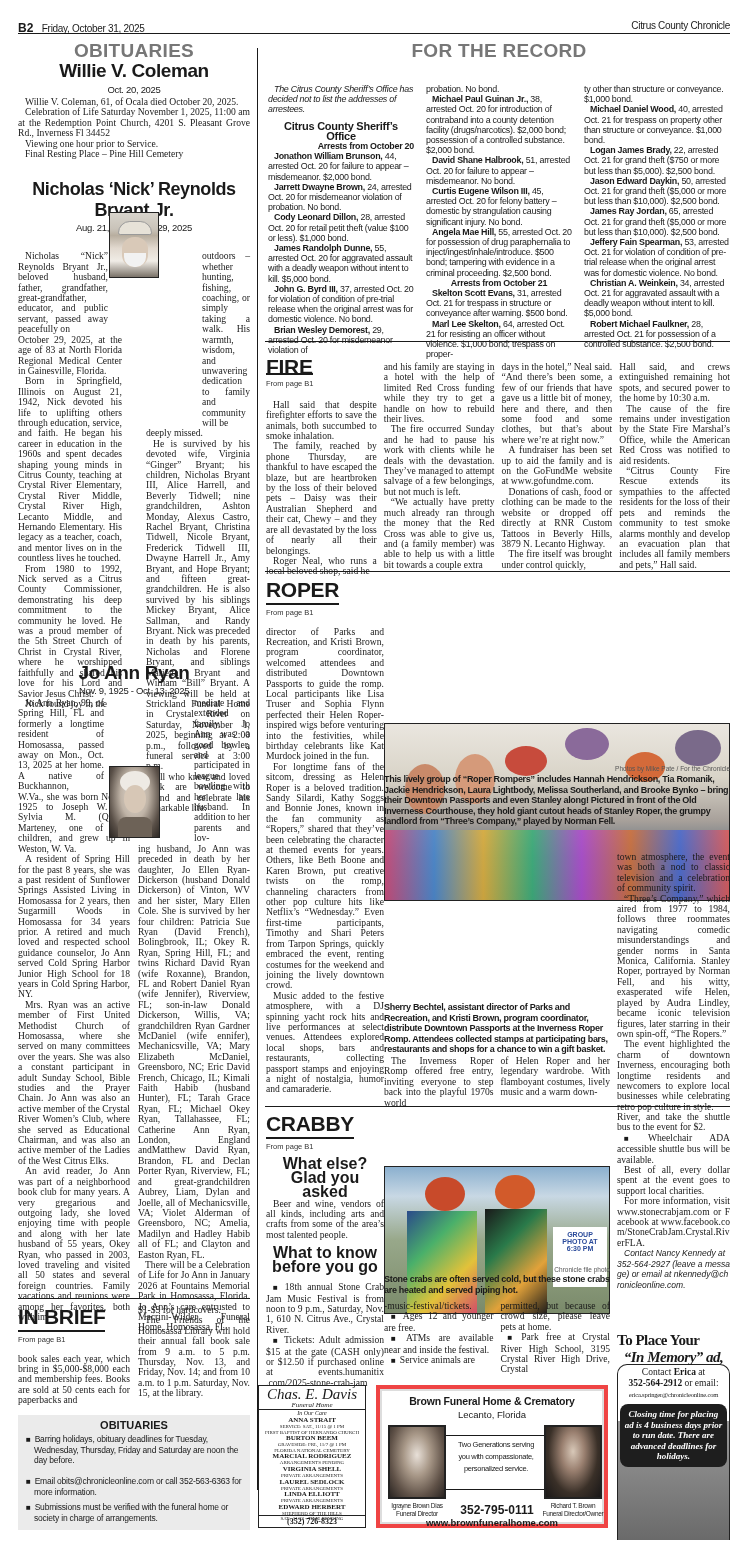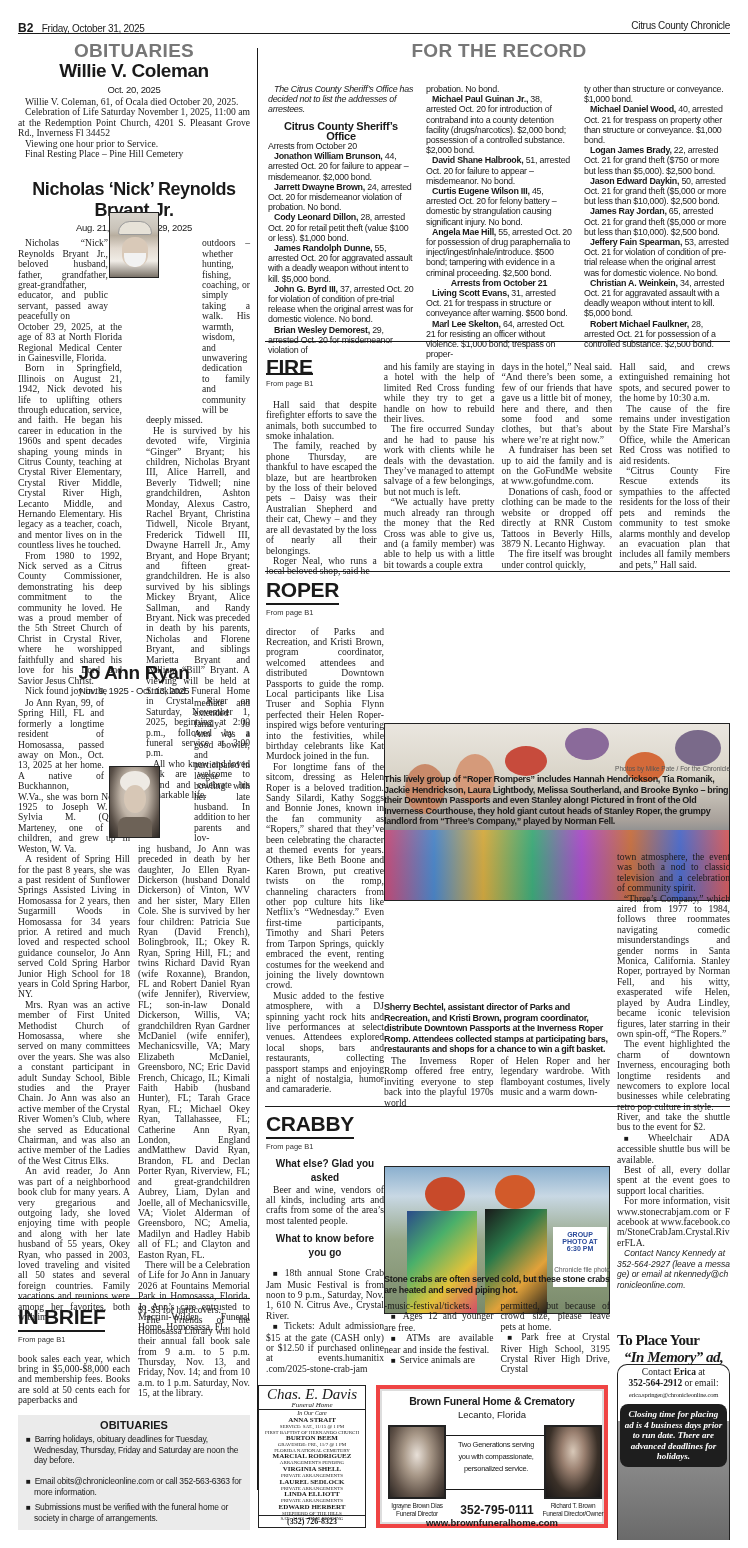--- a/index.html
+++ b/index.html
@@ -17,21 +17,21 @@
 .obit-name{font-family:"Liberation Sans",sans-serif;font-weight:bold;text-align:center;font-size:19px;letter-spacing:-0.4px}
 .obit-date{font-family:"Liberation Sans",sans-serif;text-align:center;font-size:9.5px;letter-spacing:-0.3px}
 .jump{font-family:"Liberation Sans",sans-serif;font-weight:bold;font-size:21px;letter-spacing:-0.3px}
 .jump-rule{height:1.5px;background:#1a1a1a;margin-top:1px}
 .from{font-family:"Liberation Sans",sans-serif;font-size:7.5px;color:#333;margin-top:3px}
 .caption{font-family:"Liberation Sans",sans-serif;font-weight:bold;font-size:9px;line-height:10.6px;letter-spacing:-0.3px}
 .credit{font-family:"Liberation Sans",sans-serif;font-size:6.5px;color:#555;text-align:right}
 .cols{display:flex;gap:7px}
 .cols > div{flex:1}
 .photo{border:1px solid #222;overflow:hidden;position:relative}
-.subhead{font-family:"Liberation Sans",sans-serif;font-weight:bold;text-align:center;font-size:10px;line-height:14px}
+.subhead{font-family:"Liberation Sans",sans-serif;font-weight:bold;text-align:center;font-size:16px;line-height:14px}
 .bullet::before{content:"\25A0";margin-right:4px;font-size:8px}
 </style>
 </head>
 <body>
 
 <div class="abs sans" style="left:18px;top:18px;width:712px;height:18px;">
   <span style="font-weight:bold;font-size:12px;">B2</span>
   <span style="font-size:10px;margin-left:4px;letter-spacing:-0.3px;">Friday, October 31, 2025</span>
   <span style="font-size:10px;position:absolute;right:0;top:2px;letter-spacing:-0.3px;">Citrus County Chronicle</span>
 </div>
@@ -46,21 +46,21 @@
   <div class="body-text" style="margin-top:2px;">
     <p>Willie V. Coleman, 61, of Ocala died October 20, 2025.</p>
     <p>Celebration of Life Saturday November 1, 2025, 11:00 am at the Redemption Point Church, 4201 S. Pleasant Grove Rd., Inverness Fl 34452</p>
     <p>Viewing one hour prior to Service.</p>
     <p>Final Resting Place – Pine Hill Cemetery</p>
   </div>
 
   <div class="obit-name" style="margin-top:20px;font-size:18px;">Nicholas ‘Nick’ Reynolds Bryant Jr.</div>
   <div class="obit-date" style="margin-top:1px;">Aug. 21, 1942 - Oct. 29, 2025</div>
 
-  <div class="cols body-text" style="margin-top:5px;gap:24px;">
+  <div class="cols body-text" style="margin-top:18px;gap:24px;">
     <div>
       <div style="display:flex;gap:4px;">
         <p style="width:90px;flex:none;">Nicholas “Nick” Reynolds Bryant Jr., beloved husband, father, grandfather, great-grandfather, educator, and public servant, passed away peacefully on</p>
       </div>
       <p style="text-indent:0">October 29, 2025, at the age of 83 at North Florida Regional Medical Center in Gainesville, Florida.</p>
       <p>Born in Springfield, Illinois on August 21, 1942, Nick devoted his life to uplifting others through education, service, and faith. He began his career in education in the 1960s and spent decades shaping young minds in Citrus County, teaching at Crystal River Elementary, Crystal River Middle, Crystal River High, Lecanto Middle, and Hernando Elementary. His legacy as a teacher, coach, and mentor lives on in the countless lives he touched.</p>
       <p>From 1980 to 1992, Nick served as a Citrus County Commissioner, demonstrating his deep commitment to the community he loved. He was a proud member of the 5th Street Church of Christ in Crystal River, where he worshipped faithfully and shared his love for his Lord and Savior Jesus Christ.</p>
       <p>Nick found joy in the</p>
     </div>
     <div>
@@ -134,36 +134,36 @@
     <div class="bullet" style="padding-left:8px;text-indent:-8px;">Submissions must be verified with the funeral home or society in charge of arrangements.</div>
   </div>
 </div>
 
 <div class="abs" style="left:268px;top:40px;width:462px;">
   <div class="sec-head">FOR THE RECORD</div>
   <div class="cols rec" style="margin-top:22px;gap:12px;">
     <div>
       <p style="font-style:italic;">The Citrus County Sheriff’s Office has decided not to list the addresses of arrestees.</p>
       <div style="font-weight:bold;font-size:11px;text-align:center;margin-top:6px;">Citrus County Sheriff’s Office</div>
-      <div style="font-weight:normal;text-align:left;">Arrests from October 20</div>
+      <div style="font-weight:bold;text-align:right;">Arrests from October 20</div>
       <p><b>Jonathon William Brunson,</b><span> 44, arrested Oct. 20 for failure to appear – misdemeanor. $2,000 bond.</span></p>
       <p><b>Jarrett Dwayne Brown,</b><span> 24, arrested Oct. 20 for misdemeanor violation of probation. No bond.</span></p>
       <p><b>Cody Leonard Dillon,</b><span> 28, arrested Oct. 20 for retail petit theft (value $100 or less). $1,000 bond.</span></p>
       <p><b>James Randolph Dunne,</b><span> 55, arrested Oct. 20 for aggravated assault with a deadly weapon without intent to kill. $5,000 bond.</span></p>
       <p><b>John G. Byrd III,</b><span> 37, arrested Oct. 20 for violation of condition of pre-trial release when the original arrest was for domestic violence. No bond.</span></p>
       <p><b>Brian Wesley Demorest,</b><span> 29, arrested Oct. 20 for misdemeanor violation of</span></p>
     </div>
     <div>
       <p style="text-indent:0">probation. No bond.</p>
       <p><b>Michael Paul Guinan Jr.,</b><span> 38, arrested Oct. 20 for introduction of contraband into a county detention facility (drugs/narcotics). $2,000 bond; possession of a controlled substance. $2,000 bond.</span></p>
       <p><b>David Shane Halbrook,</b><span> 51, arrested Oct. 20 for failure to appear – misdemeanor. No bond.</span></p>
       <p><b>Curtis Eugene Wilson III,</b><span> 45, arrested Oct. 20 for felony battery – domestic by strangulation causing significant injury. No bond.</span></p>
       <p><b>Angela Mae Hill,</b><span> 55, arrested Oct. 20 for possession of drug paraphernalia to inject/ingest/inhale/introduce. $500 bond; tampering with evidence in a criminal proceeding. $2,500 bond.</span></p>
       <div style="font-weight:bold;text-align:center;">Arrests from October 21</div>
-      <p><b>Living Scott Evans,</b><span> 31, arrested Oct. 21 for trespass in structure or conveyance after warning. $500 bond.</span></p>
+      <p><b>Skelton Scott Evans,</b><span> 31, arrested Oct. 21 for trespass in structure or conveyance after warning. $500 bond.</span></p>
       <p><b>Marl Lee Skelton,</b><span> 64, arrested Oct. 21 for resisting an officer without violence. $1,000 bond; trespass on proper-</span></p>
     </div>
     <div>
       <p style="text-indent:0">ty other than structure or conveyance. $1,000 bond.</p>
       <p><b>Michael Daniel Wood,</b><span> 40, arrested Oct. 21 for trespass on property other than structure or conveyance. $1,000 bond.</span></p>
       <p><b>Logan James Brady,</b><span> 22, arrested Oct. 21 for grand theft ($750 or more but less than $5,000). $2,500 bond.</span></p>
       <p><b>Jason Edward Daykin,</b><span> 50, arrested Oct. 21 for grand theft ($5,000 or more but less than $10,000). $2,500 bond.</span></p>
       <p><b>James Ray Jordan,</b><span> 65, arrested Oct. 21 for grand theft ($5,000 or more but less than $10,000). $2,500 bond.</span></p>
       <p><b>Jeffery Fain Spearman,</b><span> 53, arrested Oct. 21 for violation of condition of pre-trial release when the original arrest was for domestic violence. No bond.</span></p>
       <p><b>Christian A. Weinkein,</b><span> 34, arrested Oct. 21 for aggravated assault with a deadly weapon without intent to kill. $5,000 bond.</span></p>

